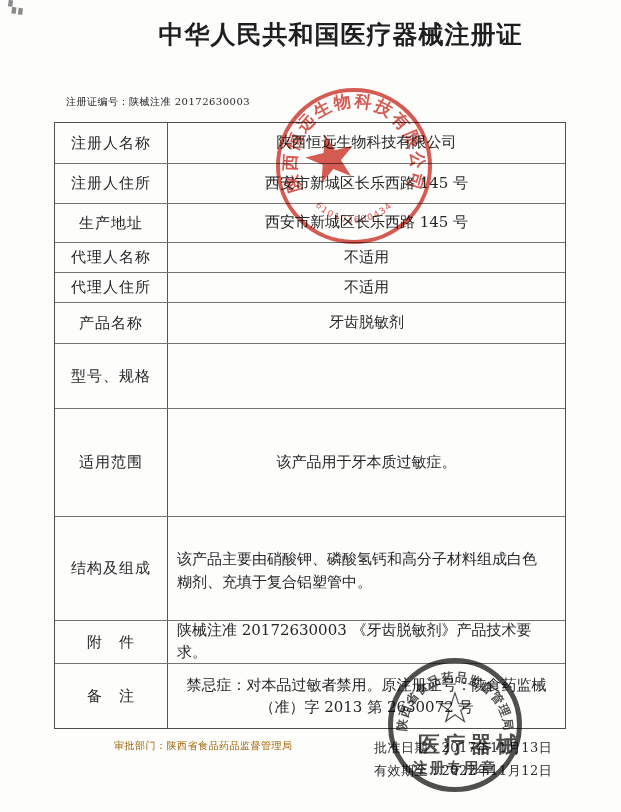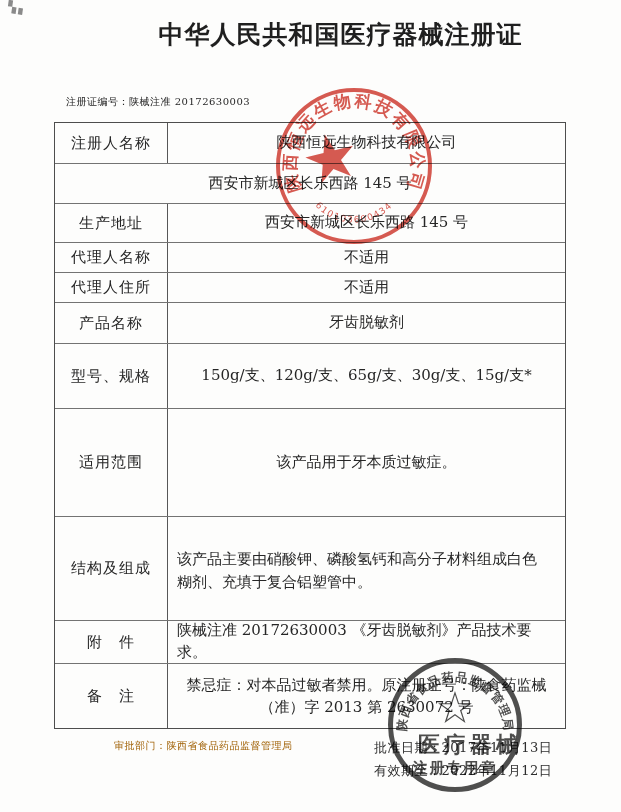--- a/index.html
+++ b/index.html
@@ -138,41 +138,41 @@
   <h1 class="title">中华人民共和国医疗器械注册证</h1>
 
   <div class="regline"><span>注册证编号：</span><span>陕械注准 20172630003</span></div>
 
   <div class="cert-table">
     <div class="row r0">
       <div class="lab">注册人名称</div>
       <div class="val">陕西恒远生物科技有限公司</div>
     </div>
     <div class="row r1">
+      <div class="lab">注册人住所</div>
       <div class="val">西安市新城区长乐西路 145 号</div>
     </div>
     <div class="row r2">
       <div class="lab">生产地址</div>
       <div class="val">西安市新城区长乐西路 145 号</div>
     </div>
     <div class="row r3">
       <div class="lab">代理人名称</div>
       <div class="val">不适用</div>
     </div>
     <div class="row r4">
       <div class="lab">代理人住所</div>
       <div class="val">不适用</div>
     </div>
     <div class="row r5">
       <div class="lab">产品名称</div>
       <div class="val">牙齿脱敏剂</div>
     </div>
     <div class="row r6">
       <div class="lab">型号、规格</div>
-      <div class="val">150g/支、120g/支、65g/支、30g/支、15g/支*</div>
     </div>
     <div class="row r8">
       <div class="lab">适用范围</div>
       <div class="val">该产品用于牙本质过敏症。</div>
     </div>
     <div class="row r7">
       <div class="lab">结构及组成</div>
       <div class="val">该产品主要由硝酸钾、磷酸氢钙和高分子材料组成白色糊剂、充填于复合铝塑管中。</div>
     </div>
     <div class="row r9">

